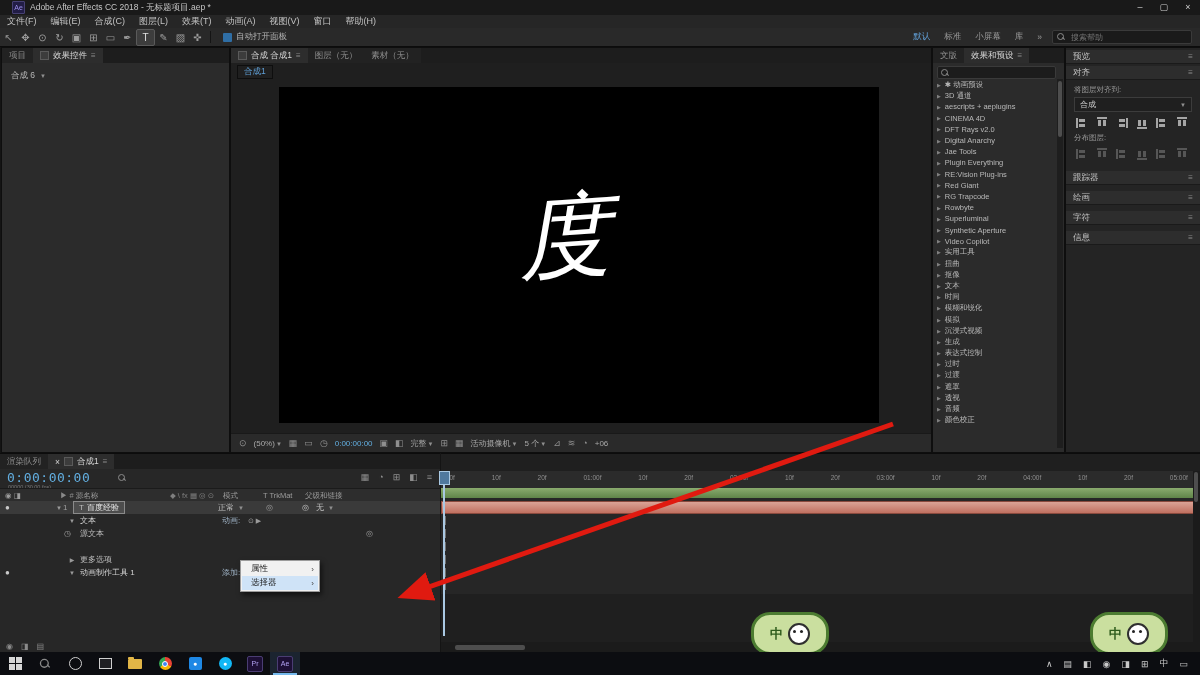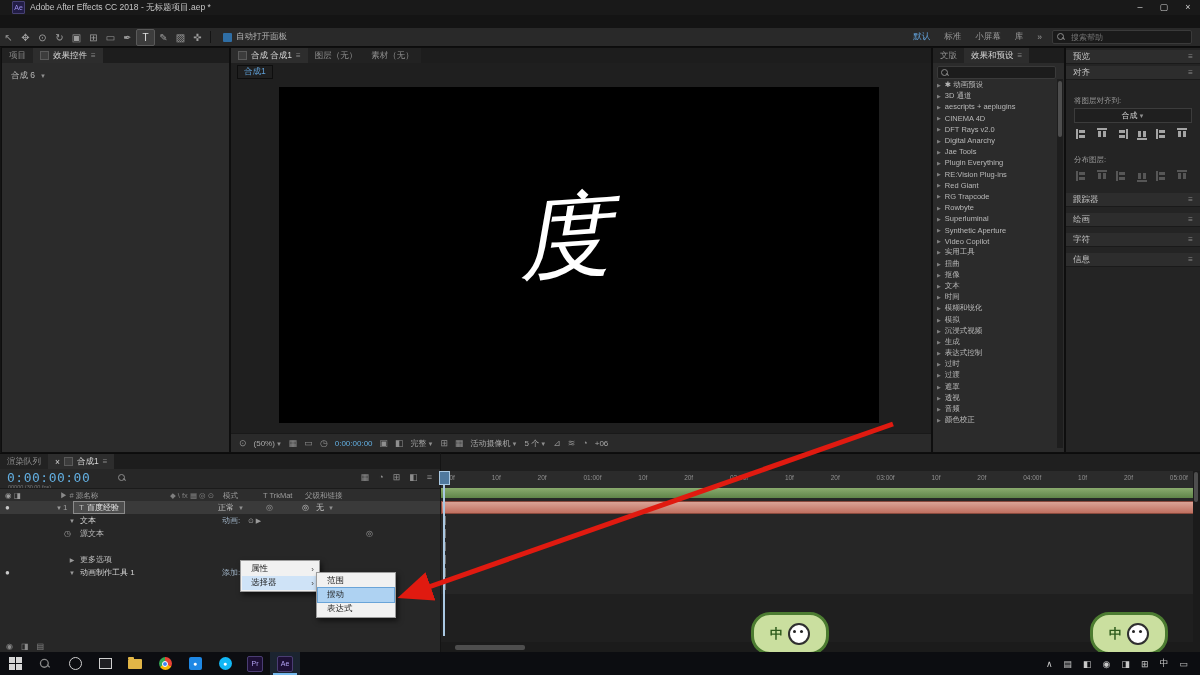--- a/index.html
+++ b/index.html
@@ -45,22 +45,22 @@
   .viewer-chip{display:inline-flex;align-items:center;gap:4px;background:#1f1f1f;border:1px solid #0e0e0e;height:12px;padding:0 6px;margin:2px 0 0 6px;color:#5f9fd6;font-size:8.5px}
   
   .fx-search{display:flex;align-items:center;gap:4px;background:#1c1c1c;border:1px solid #3a3a3a;height:11px;margin:3px 8px 3px 4px;padding:0 3px;border-radius:2px}
   .fx-list{position:absolute;left:0;top:31px;right:8px;bottom:4px;overflow:hidden}
   .fx-item{height:11.2px;display:flex;align-items:center;color:#b9b9b9;font-size:7.5px;padding-left:4px;white-space:nowrap}
   .fx-item::before{content:'\25B6';color:#7f7f7f;font-size:5px;margin-right:4px}
   .vscroll{position:absolute;right:1px;top:31px;bottom:4px;width:6px;background:#1e1e1e}
   .vthumb{position:absolute;left:1px;width:4px;background:#4e4e4e;border-radius:2px}
   
   .side-head{height:13px;background:#2d2d2d;display:flex;align-items:center;padding:0 7px;font-size:8.5px;color:#c2c2c2;border-bottom:1px solid #1a1a1a;margin-top:2px;justify-content:space-between}
-  .side-label{font-size:7.5px;color:#9a9a9a;margin:16px 0 2px 8px}
-  .side-select{display:flex;align-items:center;justify-content:center;background:#1f1f1f;border:1px solid #3c3c3c;height:13px;margin:0 8px;padding:0 5px;font-size:8px;color:#ccc}
+  .side-label{font-size:7.5px;color:#9a9a9a;margin:5px 0 2px 8px}
+  .side-select{display:flex;align-items:center;justify-content:space-between;background:#1f1f1f;border:1px solid #3c3c3c;height:13px;margin:0 8px;padding:0 5px;font-size:8px;color:#ccc}
   .alicons{display:flex;gap:8px;margin:6px 0 2px 10px}
   .al{position:relative;width:12px;height:10px}
   .al::before{content:'';position:absolute;left:0;top:0;bottom:0;width:2px;background:#a5a5a5}
   .al::after{content:'';position:absolute;left:3px;top:1px;width:6px;height:3px;background:#a5a5a5;box-shadow:0 5px 0 #a5a5a5}
   .al.dim::before{background:#565656}
   .al.dim::after{background:#565656;box-shadow:0 5px 0 #565656}
   
   .tl-left{position:absolute;left:0;top:453px;width:440px;height:199px;background:#272727;border-top:1px solid #0c0c0c}
   .tl-right{position:absolute;left:441px;top:453px;width:759px;height:199px;background:#1f1f1f;border-top:1px solid #0c0c0c}
   .tl-time{position:absolute;left:7px;top:16px;font-size:13px;color:#62aee0;font-family:"DejaVu Sans Mono",monospace;letter-spacing:.5px}
@@ -123,20 +123,32 @@
   <div class="titlebar">
     <span class="app-badge">Ae</span>
     <span>Adobe After Effects CC 2018 - 无标题项目.aep *</span>
     <span class="win-controls">
       <span class="win-btn">–</span>
       <span class="win-btn">▢</span>
       <span class="win-btn">×</span>
     </span>
   </div>
 
+  <div class="menubar">
+
+  <span class="menu-item">文件(F)</span>
+      <span class="menu-item">编辑(E)</span>
+      <span class="menu-item">合成(C)</span>
+      <span class="menu-item">图层(L)</span>
+      <span class="menu-item">效果(T)</span>
+      <span class="menu-item">动画(A)</span>
+      <span class="menu-item">视图(V)</span>
+      <span class="menu-item">窗口</span>
+      <span class="menu-item">帮助(H)</span>
+    </div>
 
   <div class="toolbar">
     <span class="tool">↖</span>
     <span class="tool">✥</span>
     <span class="tool">⊙</span>
     <span class="tool">↻</span>
     <span class="tool">▣</span>
     <span class="tool">⊞</span>
     <span class="tool">▭</span>
     <span class="tool">✒</span>
@@ -453,31 +465,20 @@
     <div class="menu-row">
       <span>属性</span>
       <span class="arr">›</span>
     </div>
     <div class="menu-row hl">
       <span>选择器</span>
       <span class="arr">›</span>
     </div>
   </div>
 
-  <div class="menu" style="left:316px;top:572px;width:76px">
-    <div class="menu-row">
-        <span>范围</span>
-      </div>
-    <div class="menu-row hl2">
-        <span>摆动</span>
-      </div>
-    <div class="menu-row">
-        <span>表达式</span>
-      </div>
-  </div>
 
   <svg class="arrow-svg" width="1200" height="675">
     <defs>
       <marker id="ah" markerWidth="7" markerHeight="6" refX="5.2" refY="3" orient="auto">
         <path d="M0,0 L7,3 L0,6 Z" fill="#e01a10"></path>
       </marker>
     </defs>
     <line x1="893" y1="424" x2="406" y2="595" stroke="#e01a10" stroke-width="5" marker-end="url(#ah)"></line>
   </svg>
 

